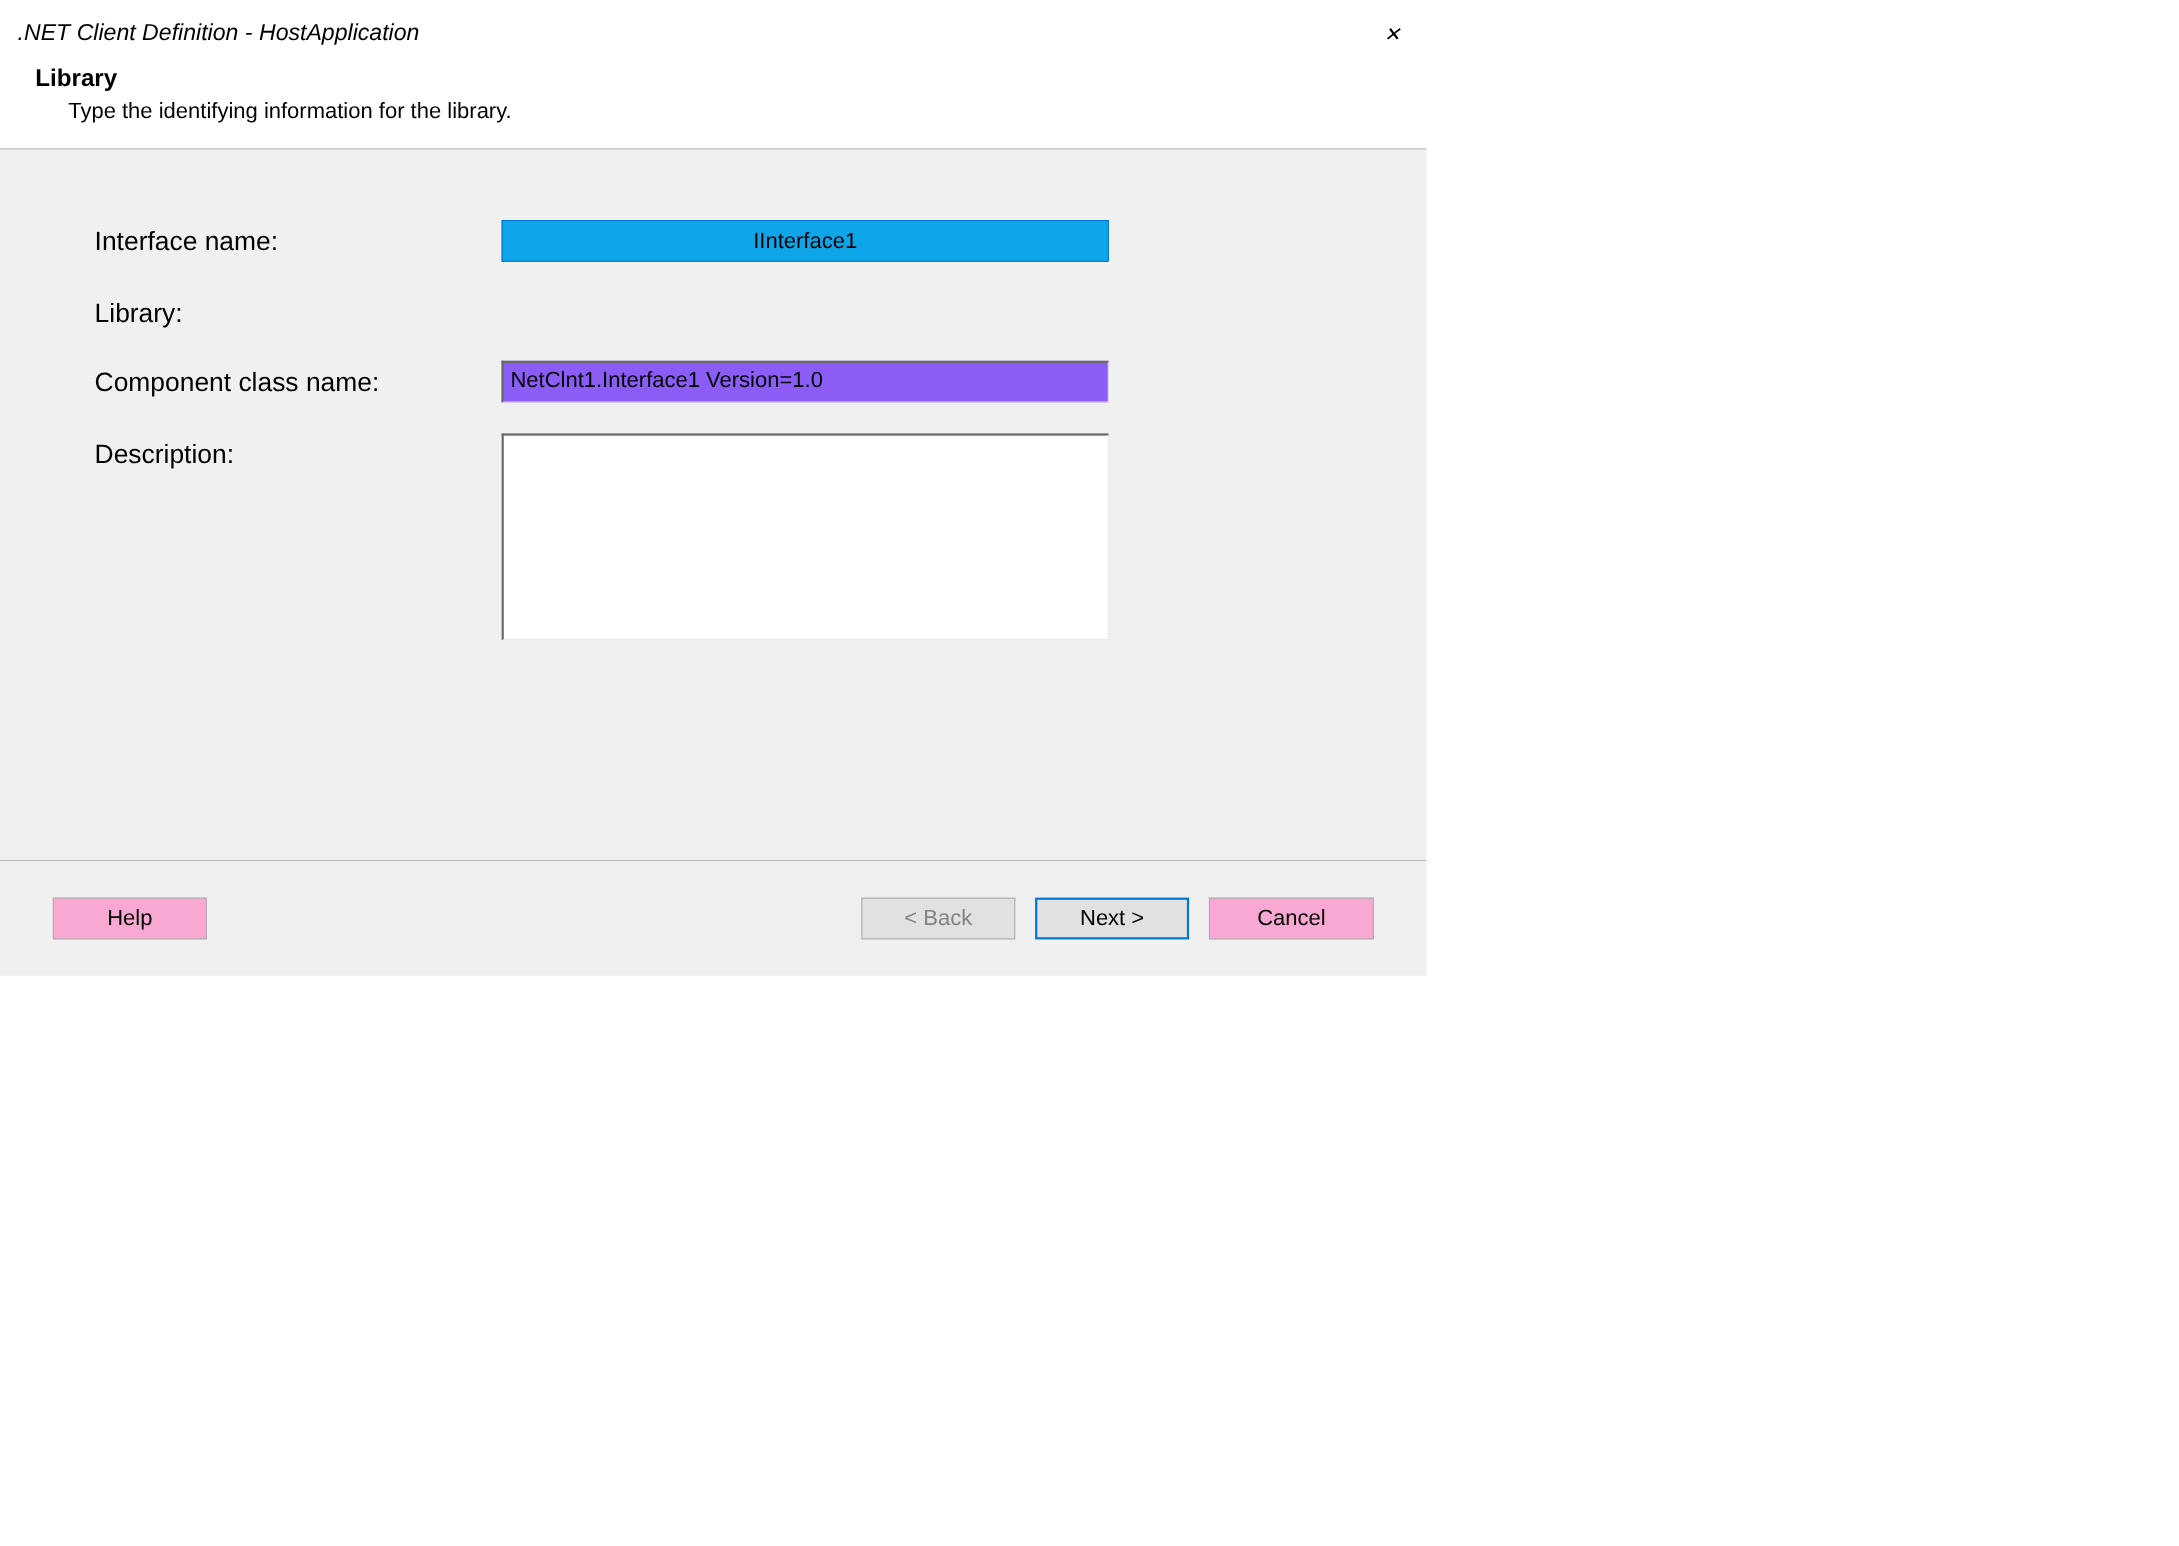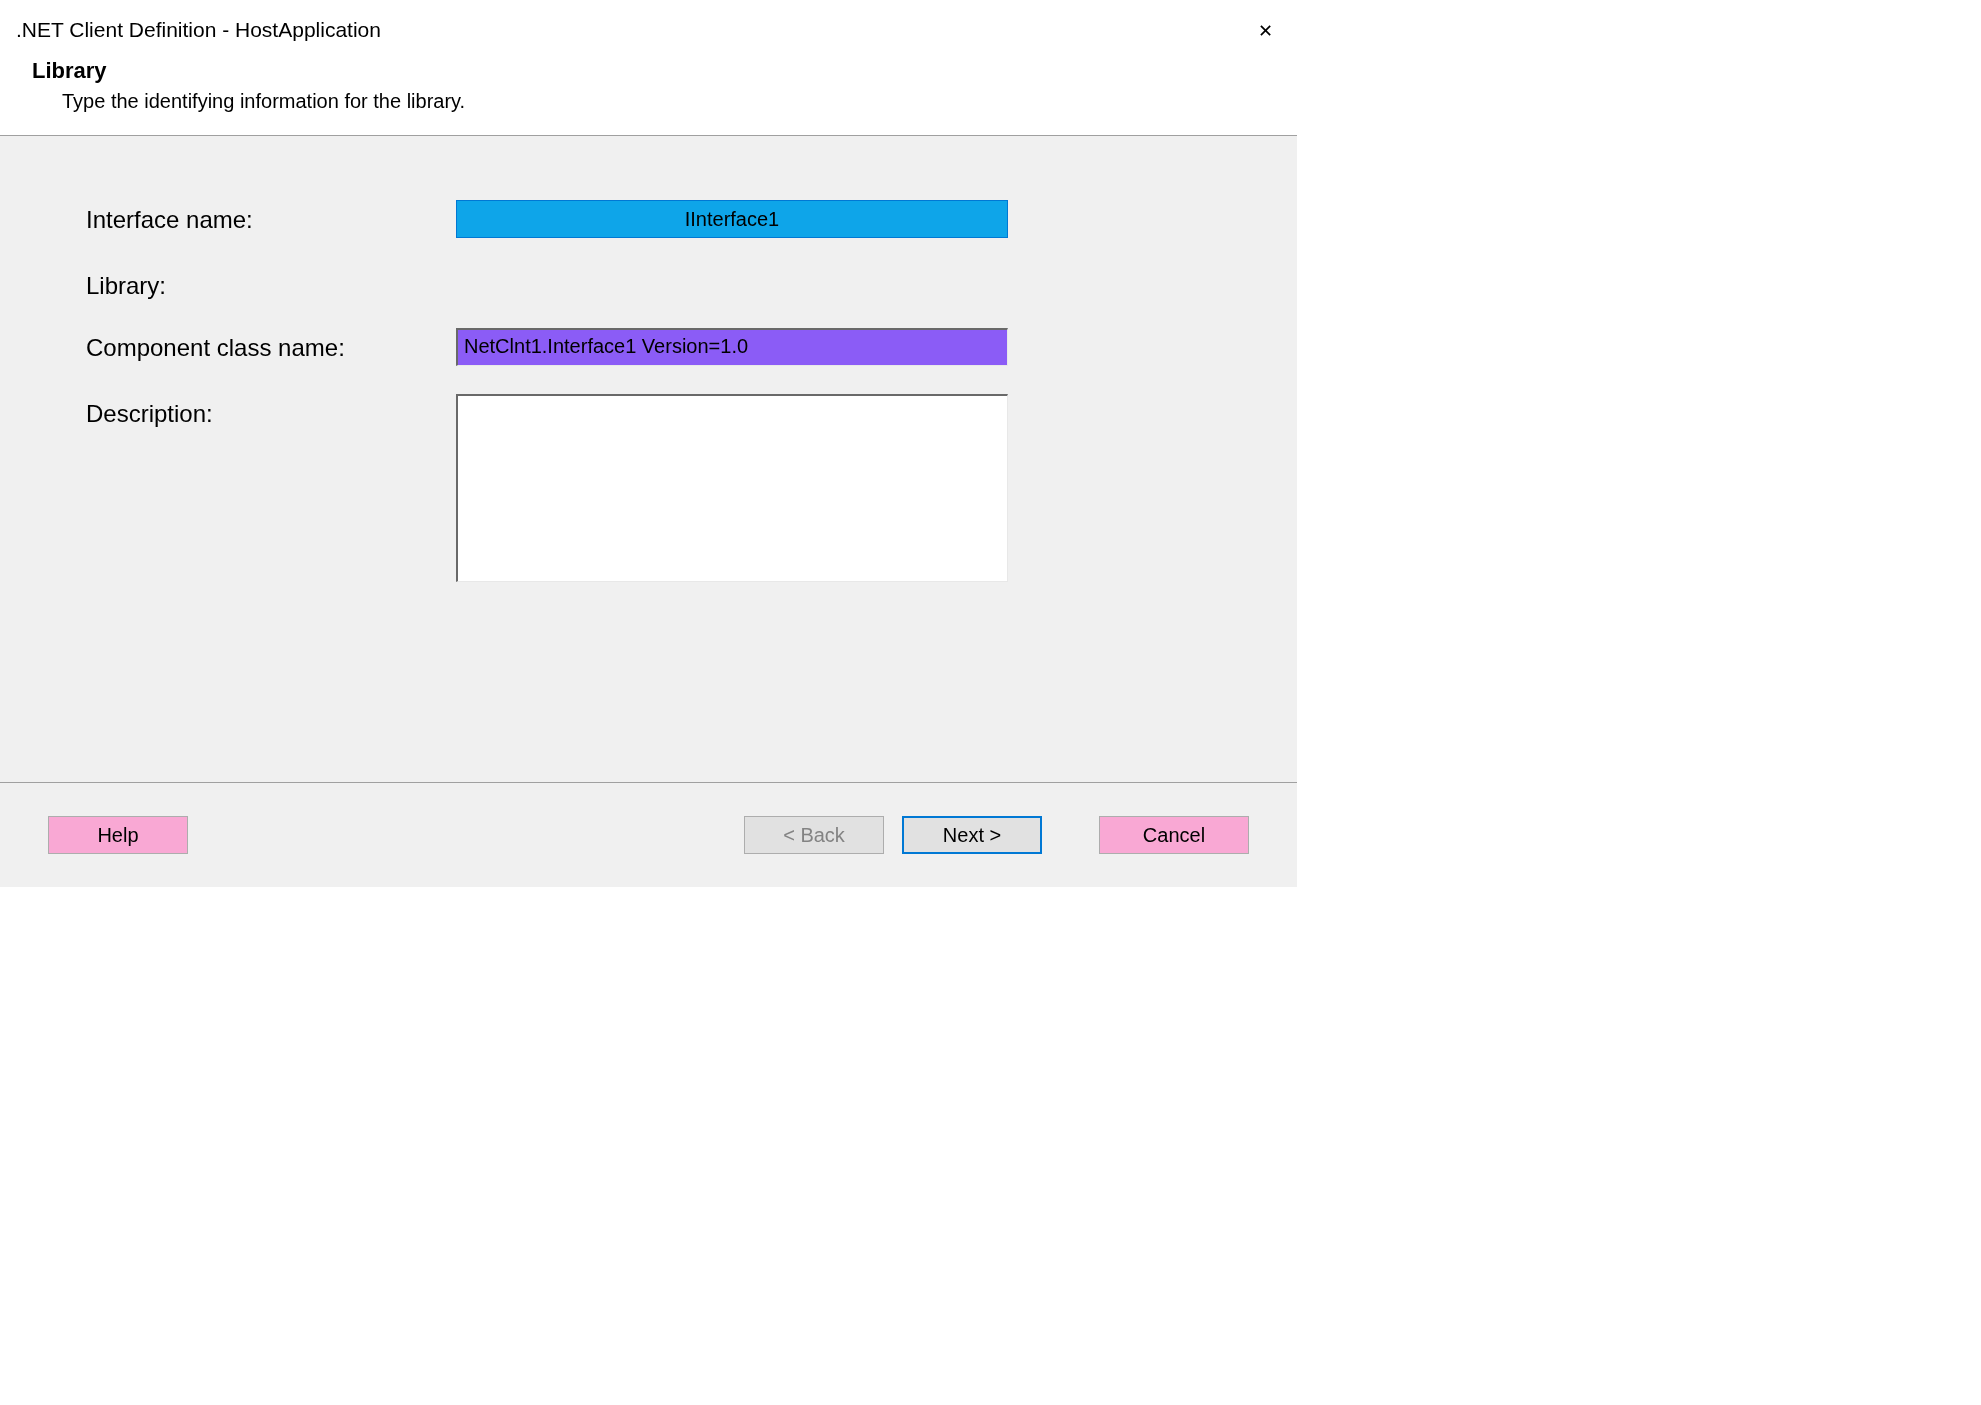--- a/index.html
+++ b/index.html
@@ -15,20 +15,21 @@
       height: 920px;
       position: relative;
       overflow: hidden;
     }
     .titlebar {
       display: flex;
       justify-content: space-between;
       align-items: flex-start;
       padding: 18px 20px 0 16px;
       height: 50px;
+      font-style: italic;
     }
     .titlebar-text {
       font-size: 21px;
       color: #000;
       font-weight: 400;
     }
     .close-icon {
       font-size: 18px;
       color: #000;
       cursor: pointer;
@@ -158,21 +159,20 @@
       margin-right: 0;
       margin-left: 43px;
     }
     .btn-next {
       background: #e1e1e1;
       border: 2px solid #0078d4;
       color: #000;
     }
     .btn-cancel {
       width: 150px;
-      margin-left: 39px;
     }
     .nav-pair {
       display: flex;
       gap: 18px;
     }
   </style>
 </head>
 <body>
 
 <div class="titlebar">

